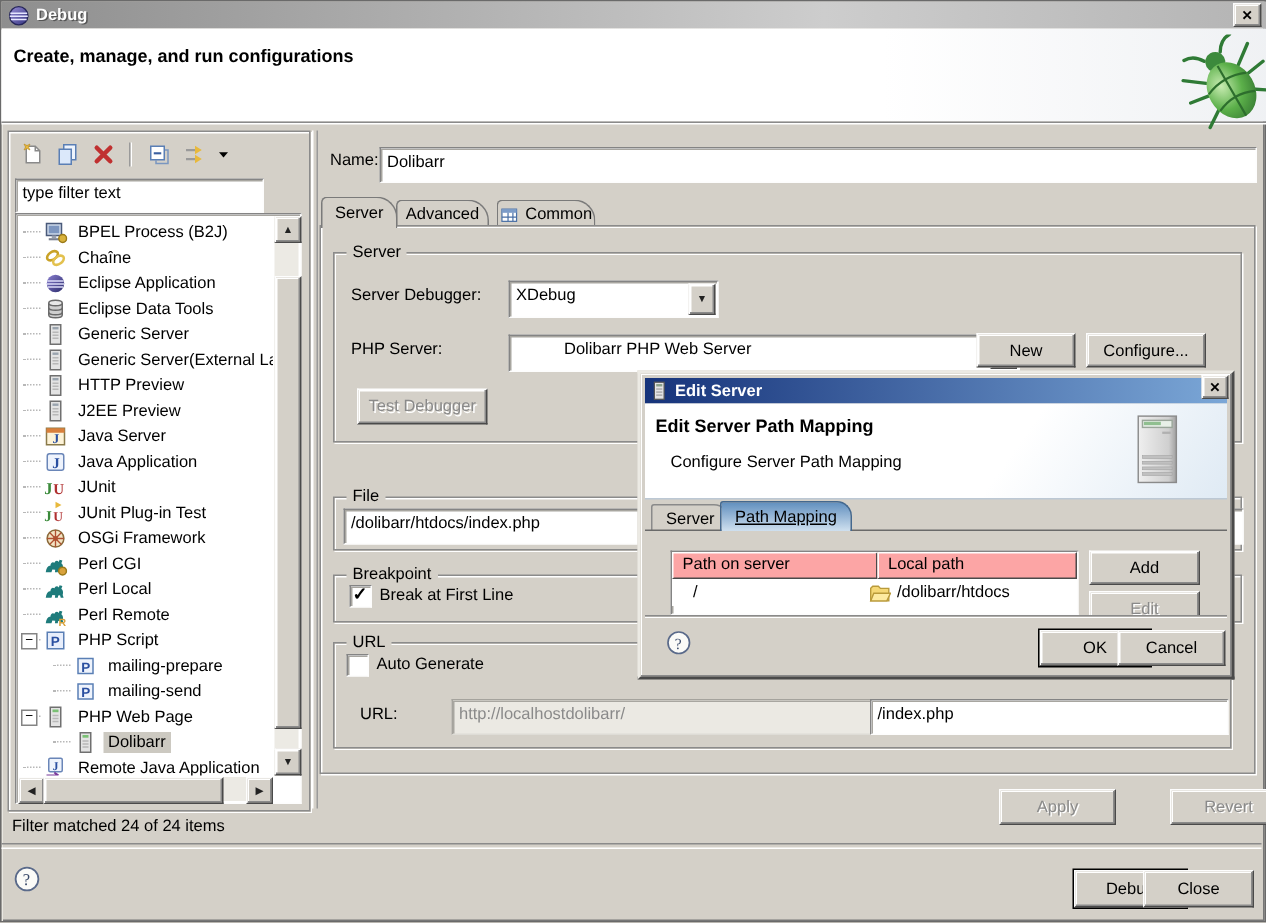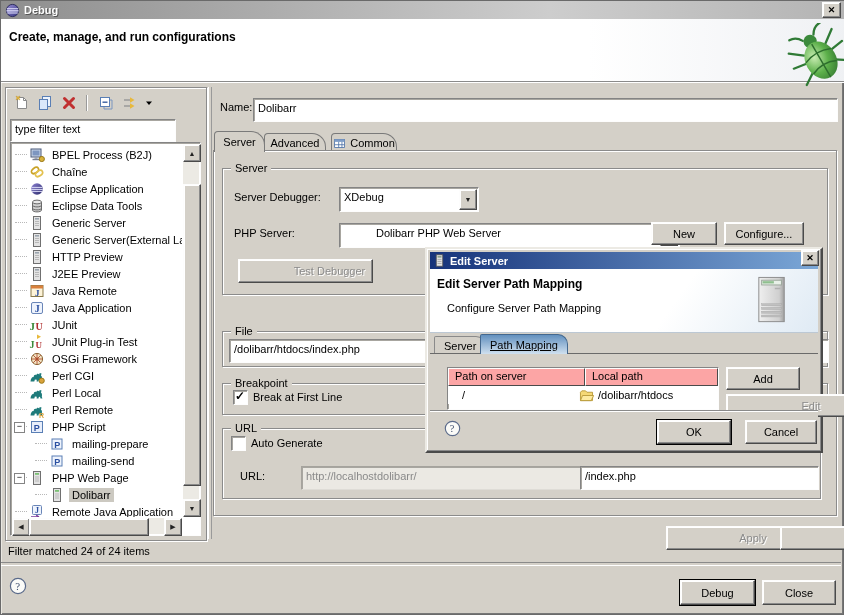--- a/index.html
+++ b/index.html
@@ -6,22 +6,22 @@
   body{width:844px;height:615px;position:relative;overflow:hidden;
        font-family:"Liberation Sans",sans-serif;font-size:11px;color:#000;
        background:#d4d0c8;}
   .abs{position:absolute;}
   svg{display:block;width:100%;height:100%;}
 
   
   .raised{background:#d4d0c8;border:1px solid;border-color:#fdfdfd #4a4a4a #4a4a4a #fdfdfd;
           box-shadow:inset -1px -1px 0 #8a8a8a,inset 1px 1px 0 #fff;}
   .btn{display:flex;align-items:center;justify-content:center;cursor:default;white-space:nowrap;}
-  .btn.default{outline:1px solid #000;}
-  .disabled{color:#8a8a8a;text-shadow:1px 1px 0 #fff;padding-left:48px;}
+  .btn.default{outline:1px solid #000;margin-left:36px;}
+  .disabled{color:#8a8a8a;text-shadow:1px 1px 0 #fff;}
   .sunken{background:#fff;border:1px solid;border-color:#848484 #fdfdfd #fdfdfd #848484;
           box-shadow:inset 1px 1px 0 #a8a6a0;}
   .field{padding:2px 4px;font-family:"Liberation Sans",sans-serif;font-size:11px;line-height:14px;
          white-space:nowrap;overflow:hidden;}
   .field.off{background:#ebe9e3;color:#8a8a8a;border-color:#a5a39d #dedcd6 #dedcd6 #a5a39d;}
   .group{border:1px solid #8b8b8b;box-shadow:inset 1px 1px 0 #fff,1px 1px 0 #fff;}
   .legend{position:absolute;top:-7px;left:8px;background:#d4d0c8;padding:0 4px;}
   .cb{width:13px;height:13px;background:#fff;border:1px solid;border-color:#848484 #fdfdfd #fdfdfd #848484;
       box-shadow:inset 1px 1px 0 #a8a6a0;position:absolute;}
   .cb.checked::after{content:"✓";position:absolute;left:1px;top:-2px;font-size:12px;font-weight:bold;}
@@ -379,21 +379,21 @@
         <div class="tree-row">
           <span class="dots"></span>
 
           <span class="t-icon">
             <svg viewBox="0 0 16 16">
               <rect x="2" y="2.5" width="12" height="11" fill="#fdf3d8" stroke="#8a7a4a"></rect>
               <rect x="2" y="2.5" width="12" height="3" fill="#d9803c"></rect>
               <text x="6" y="12.5" font-size="9" font-weight="bold" fill="#2a4fa0" font-family="Liberation Serif,serif">J</text>
             </svg>
           </span>
-          <span class="t-label">Java Remote</span>
+          <span class="t-label">Java Server</span>
         </div>
 
         <div class="tree-row">
           <span class="dots"></span>
 
           <span class="t-icon">
             <svg viewBox="0 0 16 16">
               <rect x="2.5" y="2.5" width="11" height="11" rx="1.5" fill="#eef3fc" stroke="#6a86b8"></rect>
               <text x="5.8" y="12" font-size="10" font-weight="bold" fill="#2a4fa0" font-family="Liberation Serif,serif">J</text>
             </svg>

